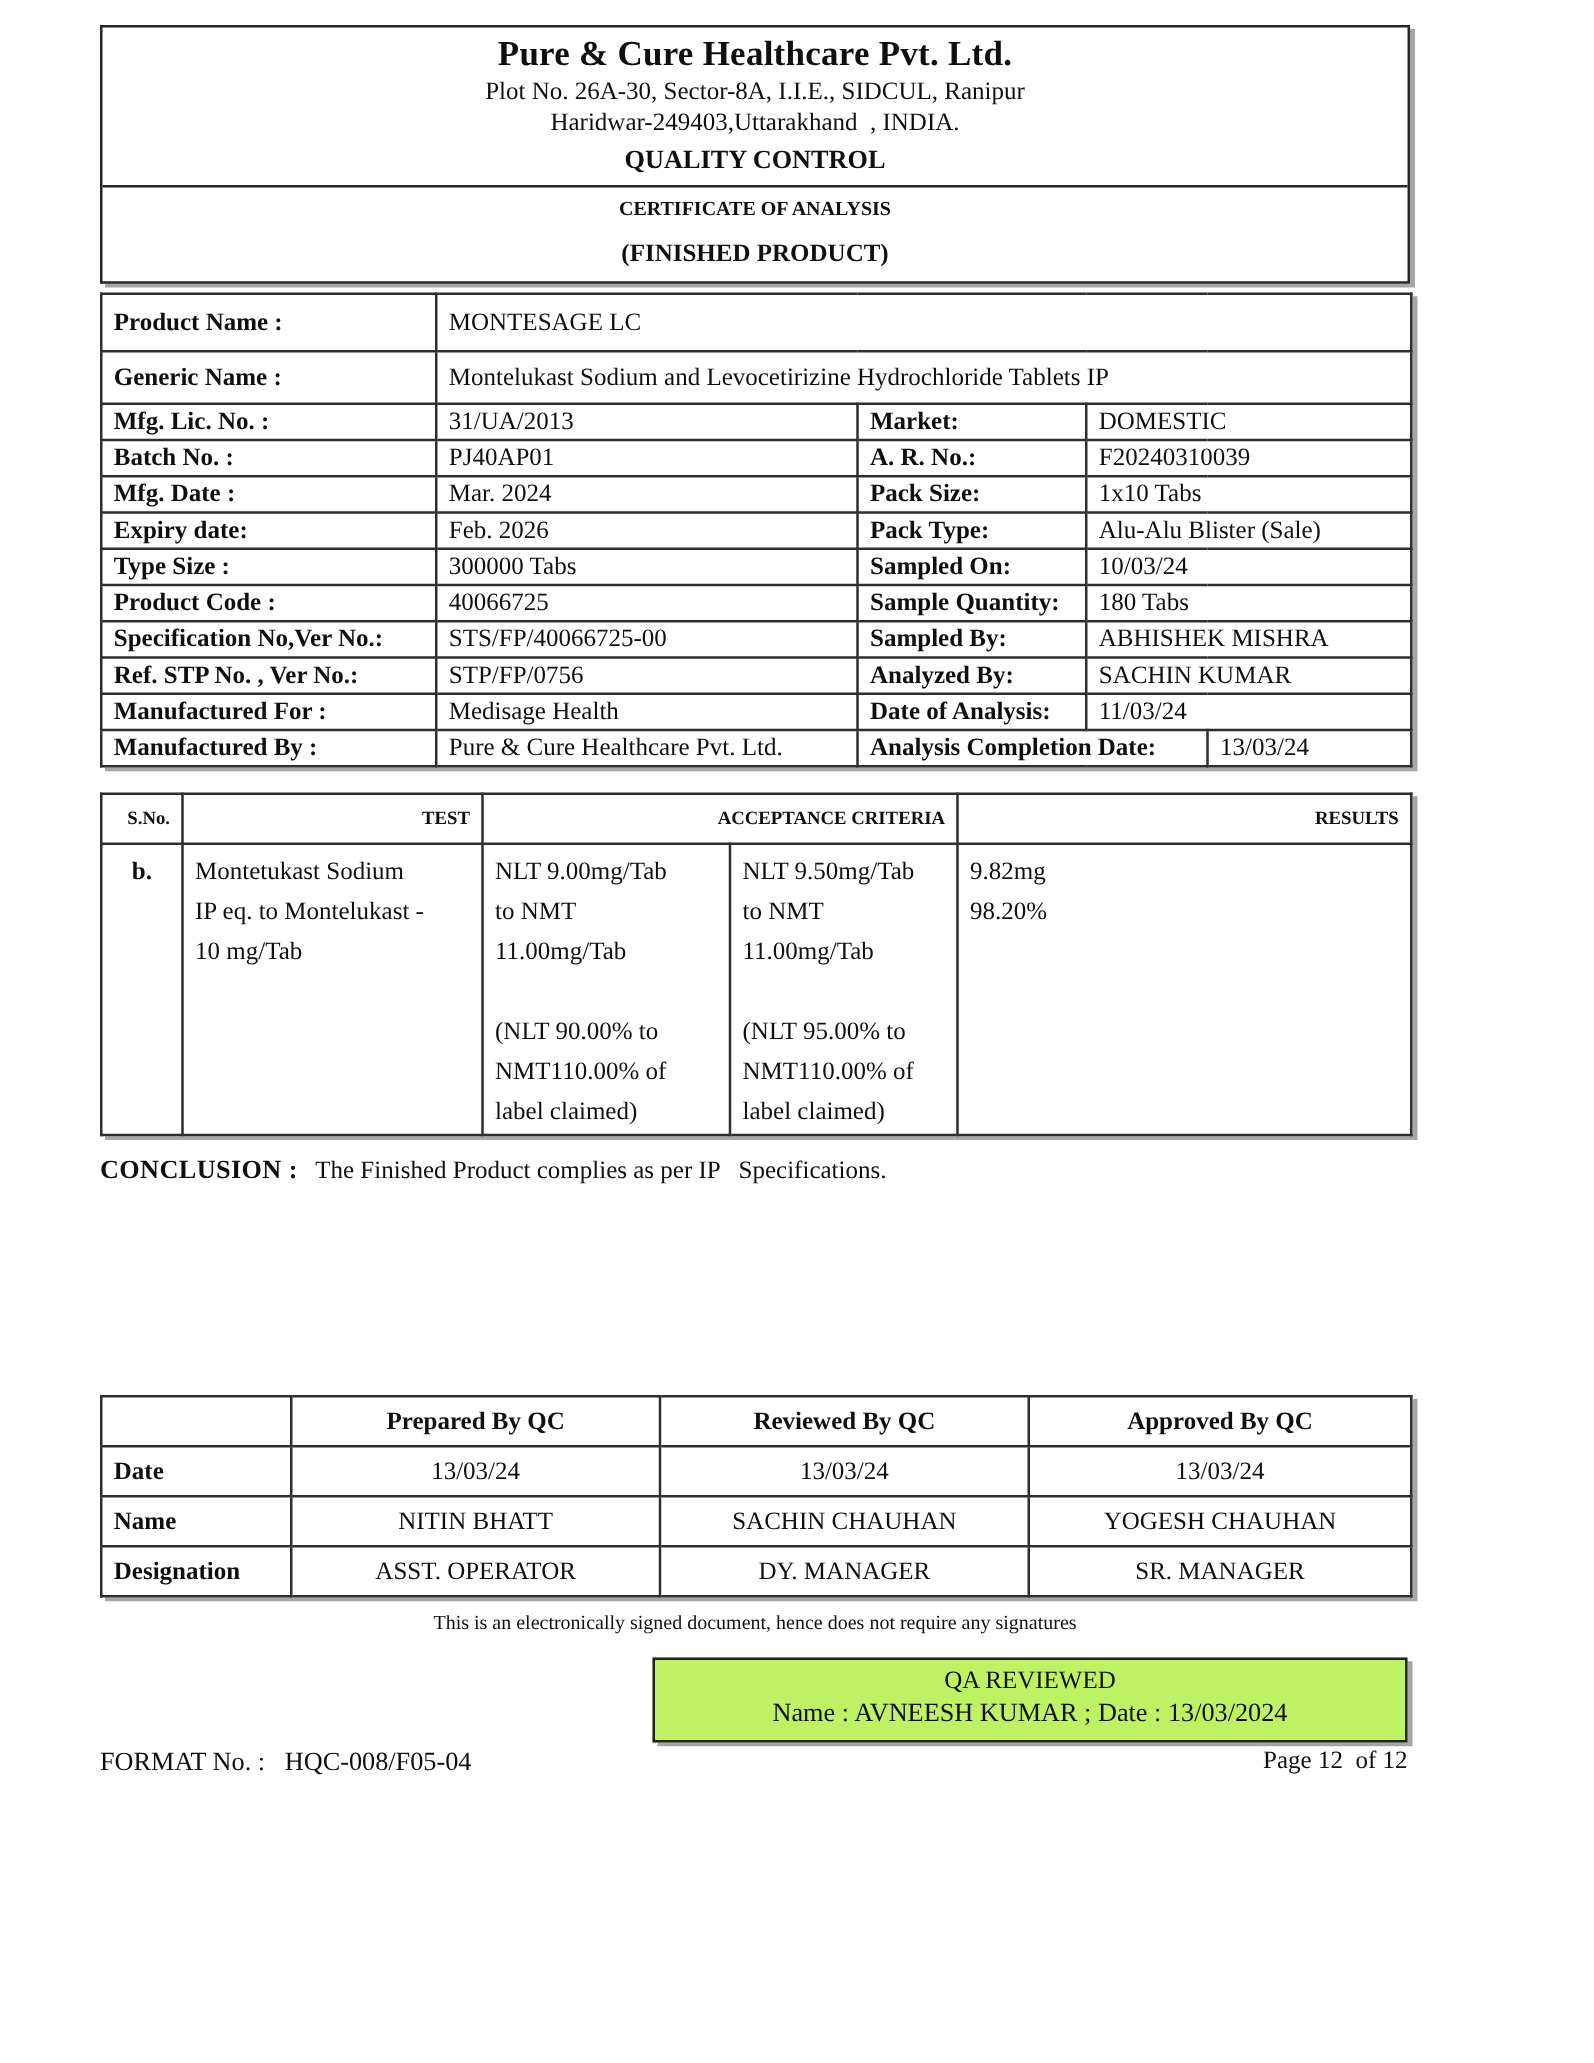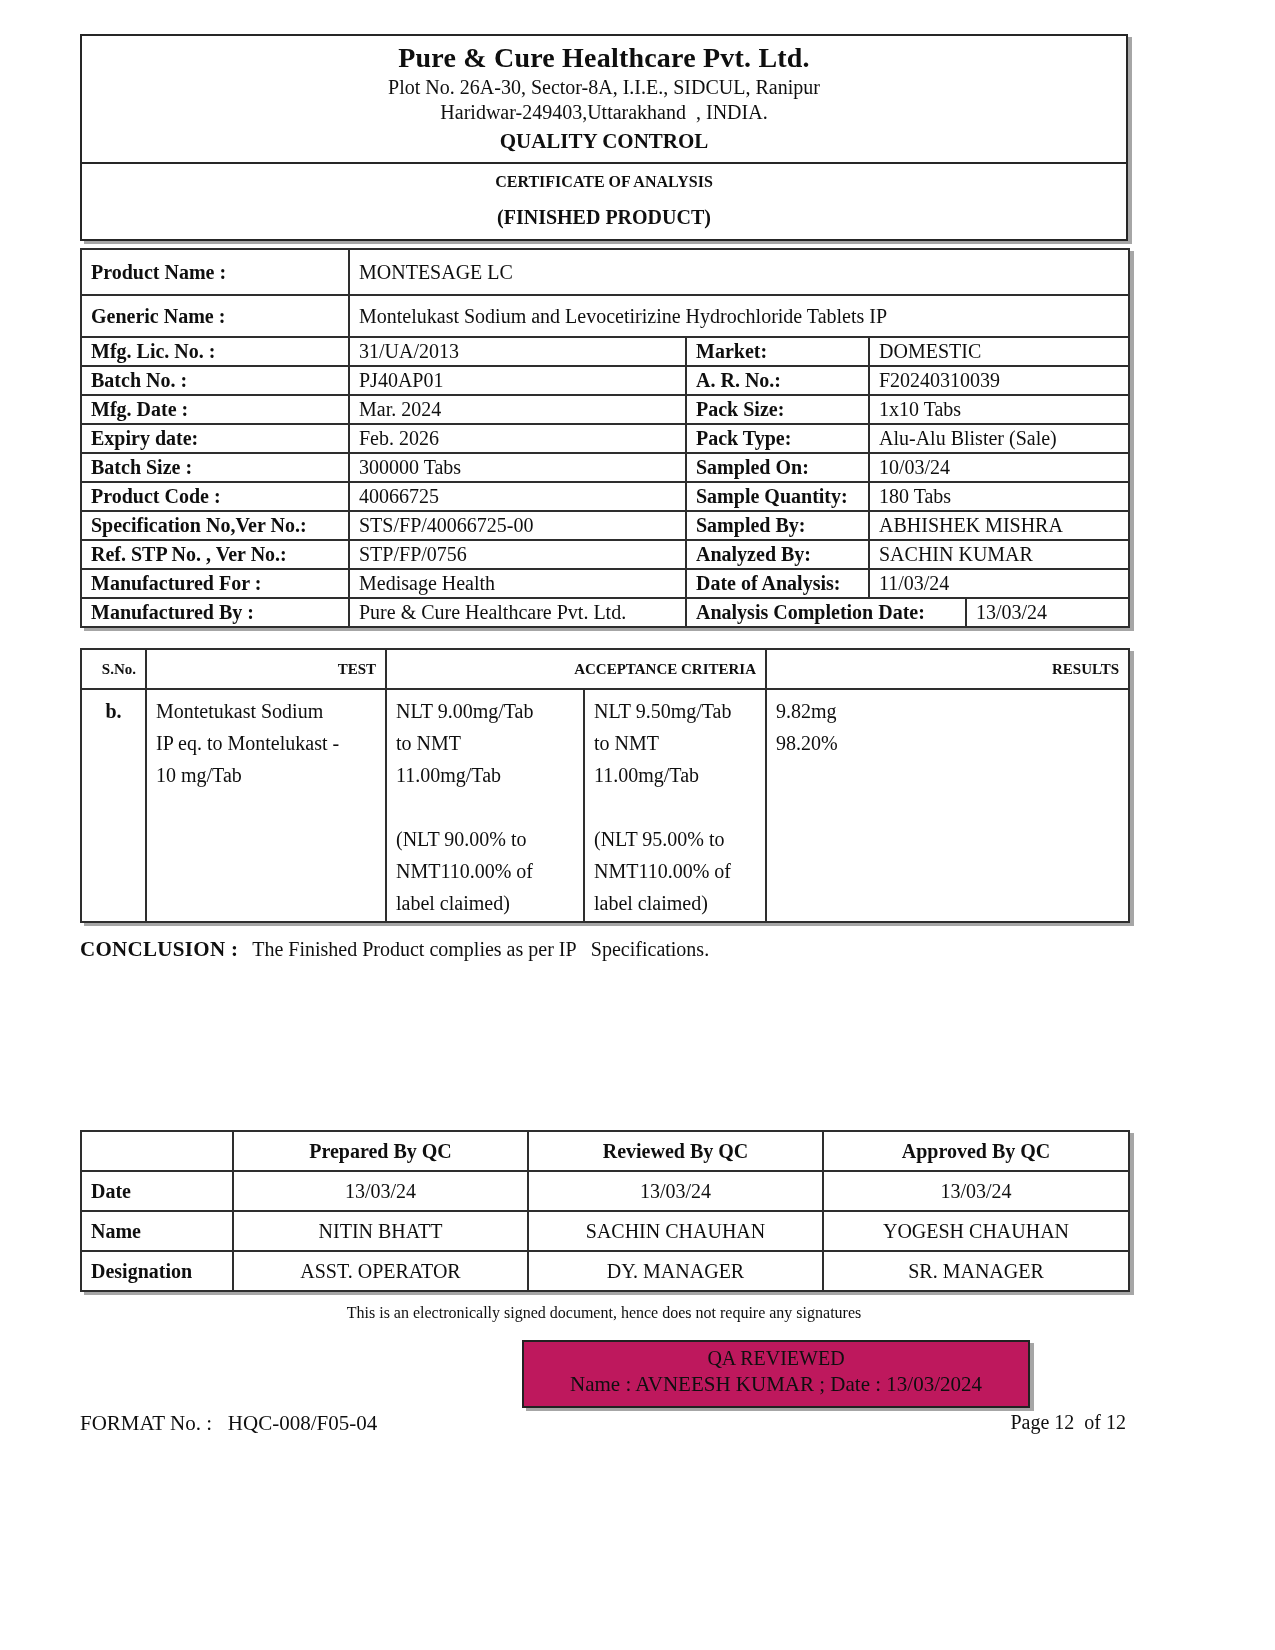--- a/index.html
+++ b/index.html
@@ -3,21 +3,21 @@
 <meta charset="utf-8">
 <style>
   * { margin:0; padding:0; box-sizing:border-box; }
   html,body { background:#ffffff; }
   body {
     width:1275px; height:1650px;
     font-family:"Liberation Serif", serif;
     color:#0f0f0f;
     position:relative;
   }
-  .page { position:relative; width:1275px; height:1650px; padding:34px 147px 0 80px; overflow:hidden; }
+  .page { position:relative; width:1275px; height:1650px; padding:20px 147px 0 80px; overflow:hidden; }
 
   .shadowed { box-shadow: 4px 3px 0 #a6a6a6; }
 
   
   .header-box { border:2px solid #262626; text-align:center; background:#fff; }
   .header-top { padding:6px 10px 8px; border-bottom:2px solid #262626; }
   .company { font-size:28px; font-weight:bold; letter-spacing:0.2px; }
   .addr { font-size:20px; white-space:pre-wrap; margin-top:2px; }
   .dept { font-size:21px; font-weight:bold; margin-top:5px; }
   .header-bottom { padding:9px 10px 10px; }
@@ -43,23 +43,23 @@
   .conclusion .c-txt { font-size:20px; margin-left:14px; white-space:pre-wrap; }
 
   .sig-table { margin-top:168px; }
   .sig-table th { height:40px; font-size:20px; font-weight:bold; text-align:center; }
   .sig-table td { height:40px; font-size:20px; text-align:center; }
   .sig-table td.lbl { text-align:left; }
 
   .esign { margin-top:12px; text-align:center; font-size:16px; width:1048px; }
 
   .qa-box {
-    margin-top:18px; margin-left:442px; width:508px;
+    margin-top:18px; margin-left:442px; width:604px;
     border:2px solid #222; text-align:center; padding:5px 6px 9px;
-    background:#be185d;
+    background:#bef264;
   }
   .qa-line1 { font-size:20px; }
   .qa-line2 { font-size:21px; margin-top:2px; white-space:pre-wrap; }
 
   .footer-row { width:1048px; display:flex; justify-content:space-between; margin-top:3px; }
   .fmt-no { font-size:21px; white-space:pre-wrap; }
   .page-no { font-size:20px; white-space:pre-wrap; padding-right:2px; }
 </style>
 </head>
 <body>
@@ -114,21 +114,21 @@
       <td class="lbl">Pack Size:</td>
       <td colspan="2">1x10 Tabs</td>
     </tr>
     <tr>
       <td class="lbl">Expiry date:</td>
       <td>Feb. 2026</td>
       <td class="lbl">Pack Type:</td>
       <td colspan="2">Alu-Alu Blister (Sale)</td>
     </tr>
     <tr>
-      <td class="lbl">Batch Size :</td>
+      <td class="lbl">Type Size :</td>
       <td>300000 Tabs</td>
       <td class="lbl">Sampled On:</td>
       <td colspan="2">10/03/24</td>
     </tr>
     <tr>
       <td class="lbl">Product Code :</td>
       <td>40066725</td>
       <td class="lbl">Sample Quantity:</td>
       <td colspan="2">180 Tabs</td>
     </tr>

